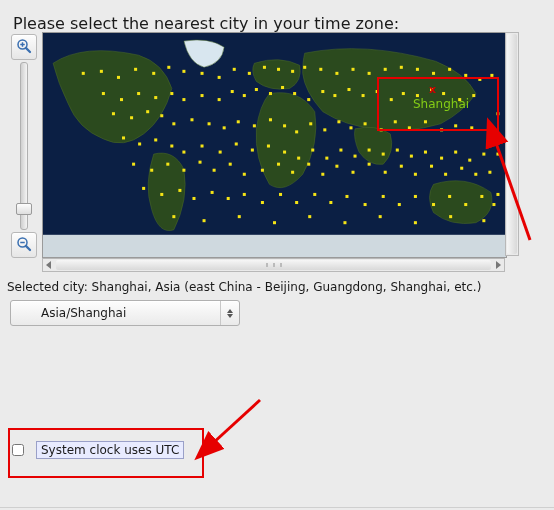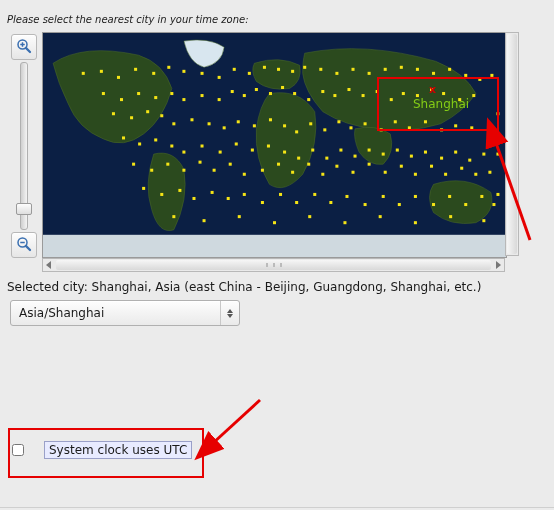--- a/index.html
+++ b/index.html
@@ -14,24 +14,23 @@
     overflow: hidden;
   }
   .root {
     position: relative;
     width: 554px;
     height: 510px;
     box-sizing: border-box;
   }
   .prompt {
     position: absolute;
-    left: 7px;
+    left: 13px;
     top: 14px;
-    font-size: 10px;
-    font-style: italic;
+    font-size: 16px;
   }
   
   .zoom-in, .zoom-out {
     position: absolute;
     left: 11px;
     width: 24px;
     height: 24px;
     border: 1px solid #b8b8b8;
     border-radius: 3px;
     background: linear-gradient(#fdfdfd, #e6e6e6);
@@ -165,20 +164,21 @@
     border-radius: 3px;
     background: linear-gradient(#fdfdfd, #eaeaea);
     box-shadow: inset 0 1px 0 #fff;
     display: flex;
     align-items: center;
   }
   .tz-combo .tz-text {
     flex: 1;
     padding: 0 8px;
     font-size: 12px;
+    margin-left: 22px;
   }
   .tz-combo .tz-stepper {
     width: 18px;
     height: 100%;
     border-left: 1px solid #c8c8c8;
     display: flex;
     flex-direction: column;
     align-items: center;
     justify-content: center;
     gap: 1px;
@@ -193,21 +193,21 @@
     position: absolute;
     pointer-events: none;
   }
   
   .utc-row {
     position: absolute;
     left: 12px;
     top: 441px;
     display: flex;
     align-items: center;
-    gap: 20px;
+    gap: 12px;
   }
   .utc-row input[type=checkbox]{
     width:12px;height:12px;margin:0;
   }
   .utc-label-box{
     border:1px solid #9aa0c8;
     background:#e8ebff;
     padding:1px 4px;
     font-size:12px;
   }

